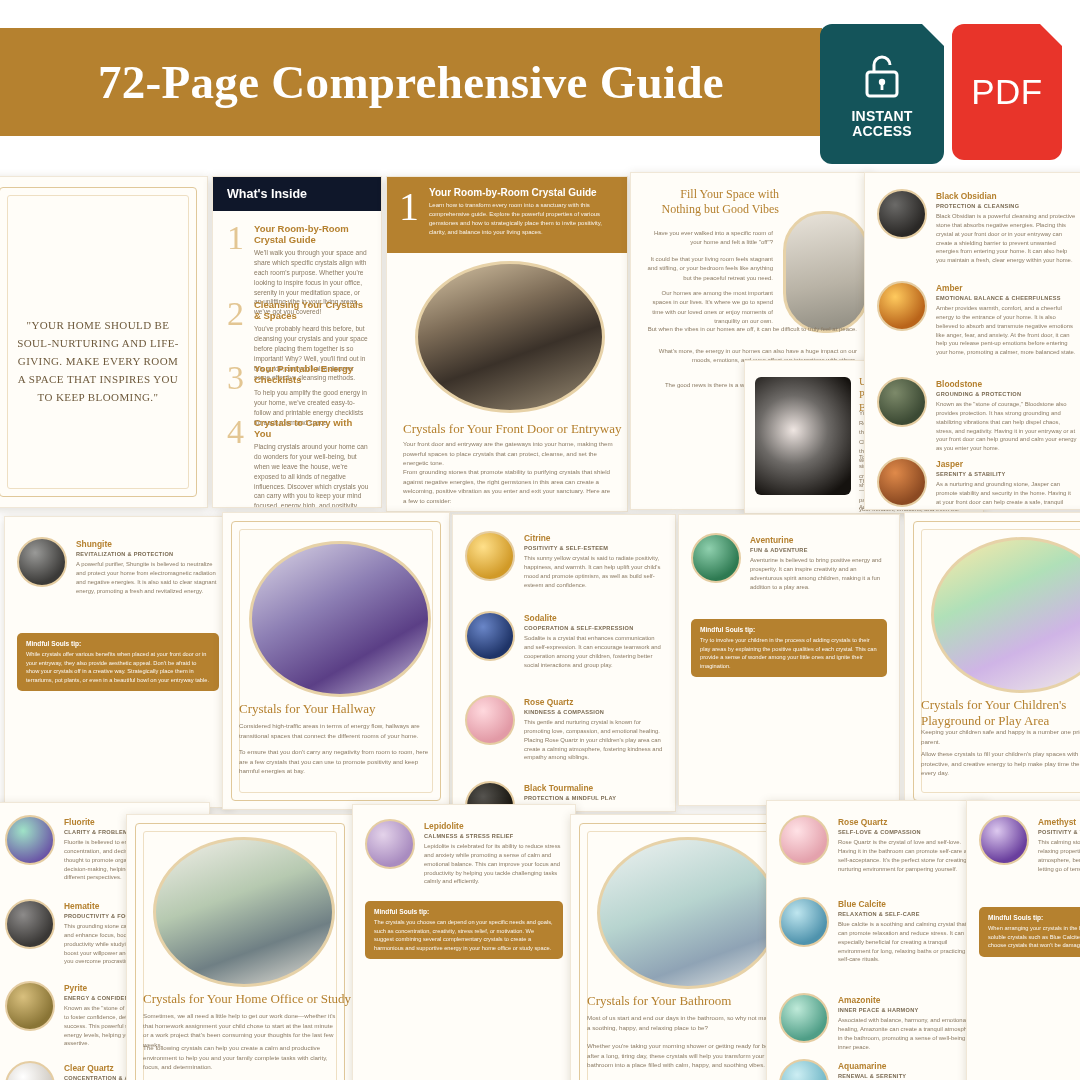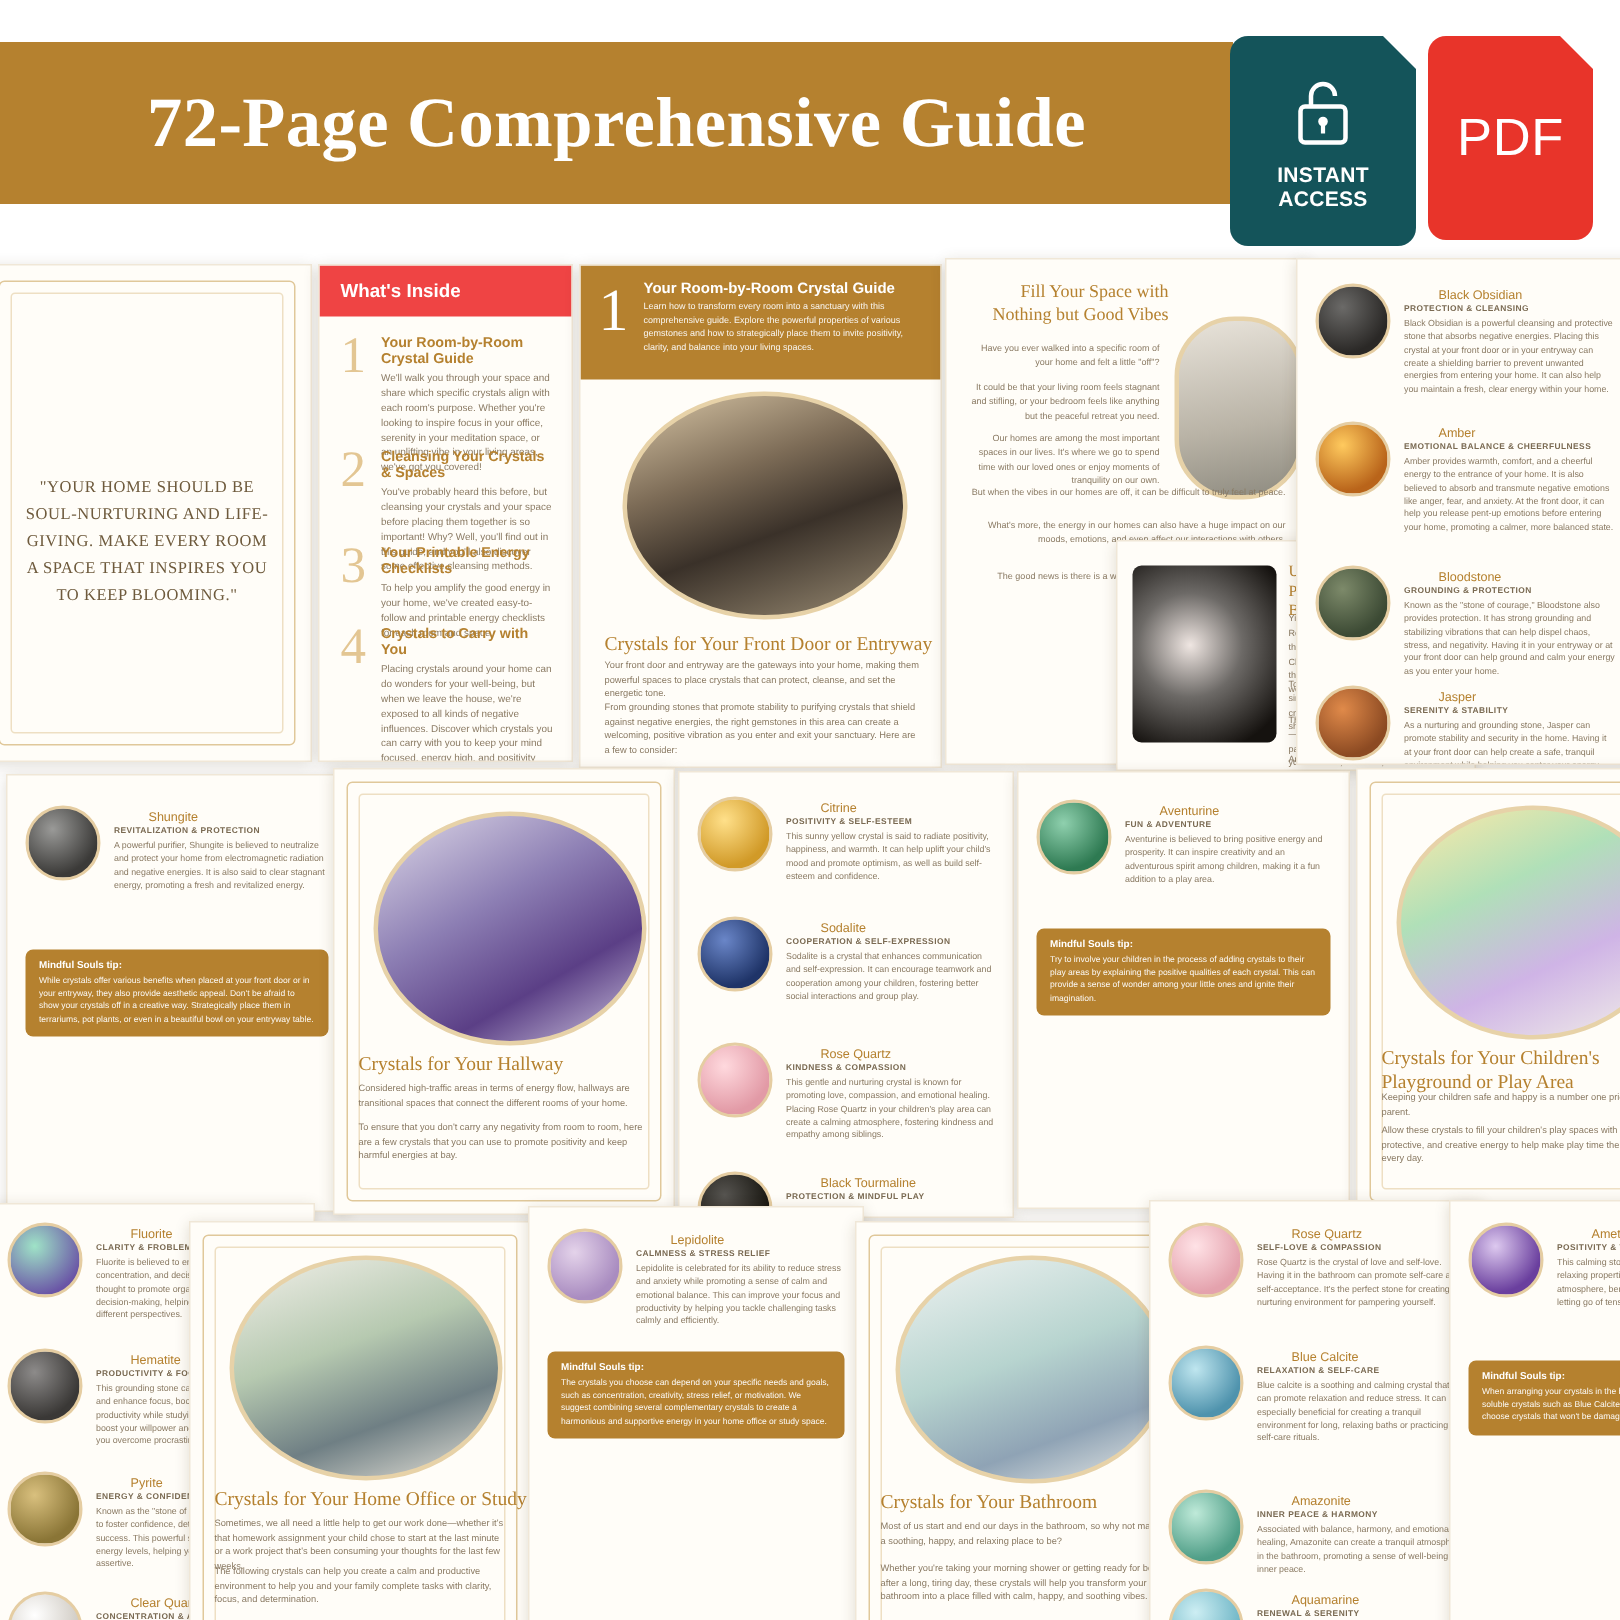--- a/index.html
+++ b/index.html
@@ -66,41 +66,41 @@
   }
 
   .quote{
     position:absolute;left:12%;right:12%;top:42%;
     text-align:center;font-family:"Liberation Serif", serif;
     color:#6e5a3c;font-size:11px;line-height:1.65;letter-spacing:.4px;
   }
 
   
   .toc-head{
-    position:absolute;left:0;top:0;right:0;height:34px;background:#ef4444;
+    position:absolute;left:0;top:0;right:0;height:34px;background:#0f172a;
     display:flex;align-items:center;padding-left:14px;
   }
   .toc-head span{color:#fff;font-size:12.5px;font-weight:700;}
   .toc-row{position:absolute;left:14px;right:12px;display:flex;gap:10px;}
   .toc-num{
     font-family:"Liberation Serif", serif;font-size:34px;color:#e3c693;line-height:.9;width:28px;
   }
   .toc-t{font-size:9.5px;font-weight:700;color:#b5812f;margin-bottom:3px;}
   .toc-b{font-size:6.6px;color:#8a7a63;line-height:1.5;}
   .h-big{font-family:"Liberation Serif", serif;font-size:13px;color:#b5812f;}
 
   
   .crow{position:absolute;display:flex;gap:9px;}
   .cball{
     width:46px;height:46px;border-radius:50%;flex:0 0 46px;
     border:2px solid #e5cda2;
     background:#cfc3ae;
   }
   .cbtext{padding-top:2px;}
-  .cbtitle{font-size:8.4px;font-weight:400;color:#b5812f;margin-bottom:2px;margin-left:23px;}
+  .cbtitle{font-size:8.4px;font-weight:700;color:#b5812f;margin-bottom:2px;}
   .cbcap{font-size:5.6px;font-weight:700;color:#7a6a52;letter-spacing:.3px;margin-bottom:3px;}
   .cbbody{font-size:5.9px;color:#8a7a63;line-height:1.5;}
 
   .tipbox{
     position:absolute;background:#b5812f;border-radius:5px;color:#fff;
     padding:7px 9px;
   }
   .tiphead{font-size:6.6px;font-weight:700;margin-bottom:3px;}
   .tipbody{font-size:5.7px;line-height:1.5;opacity:.95;}
 

